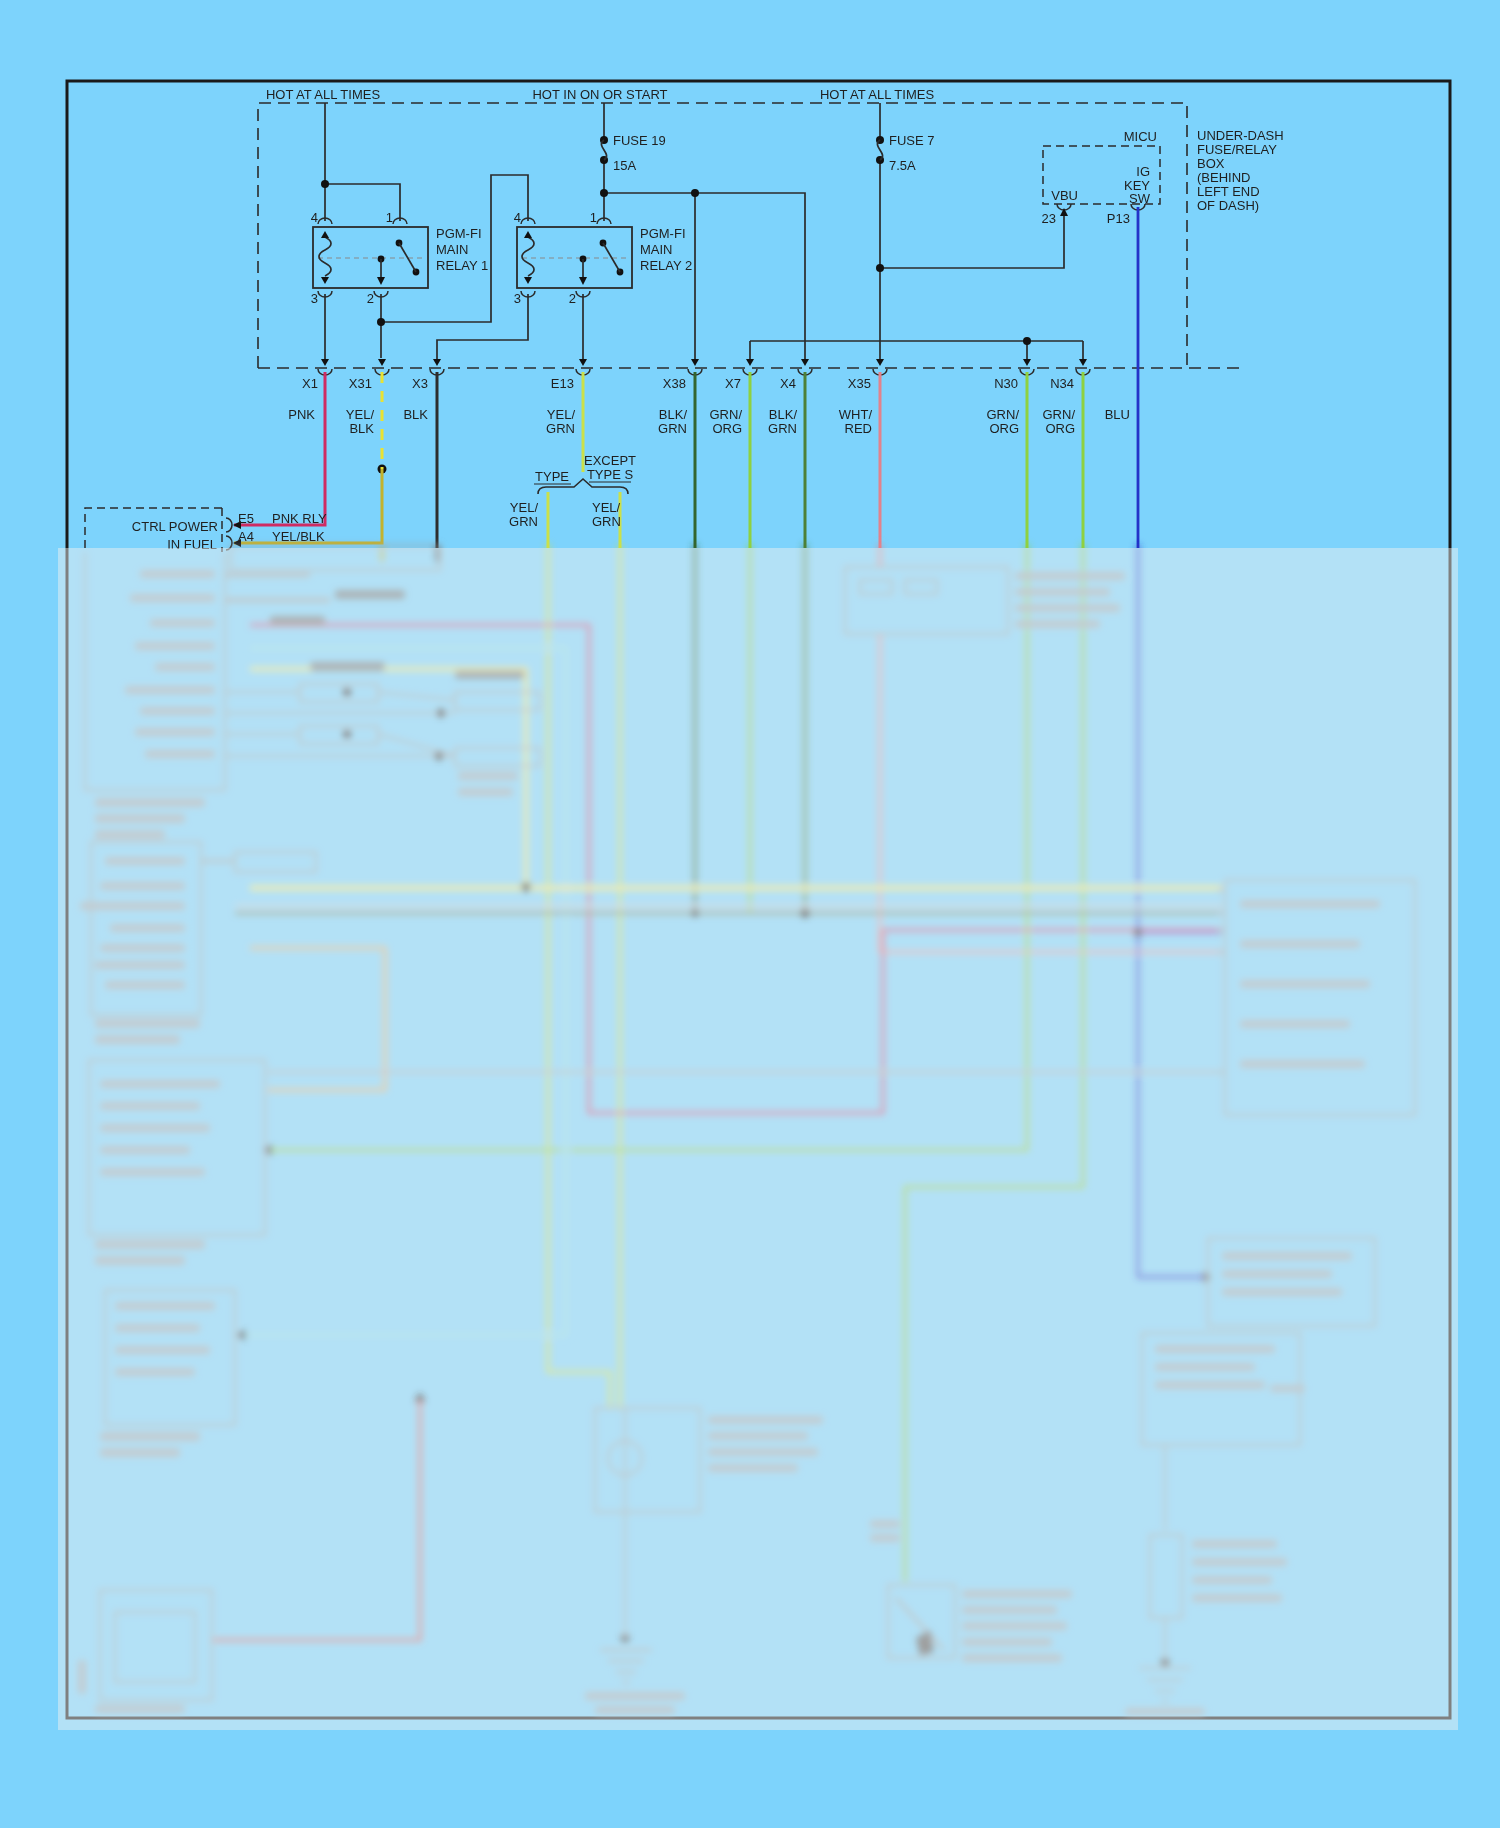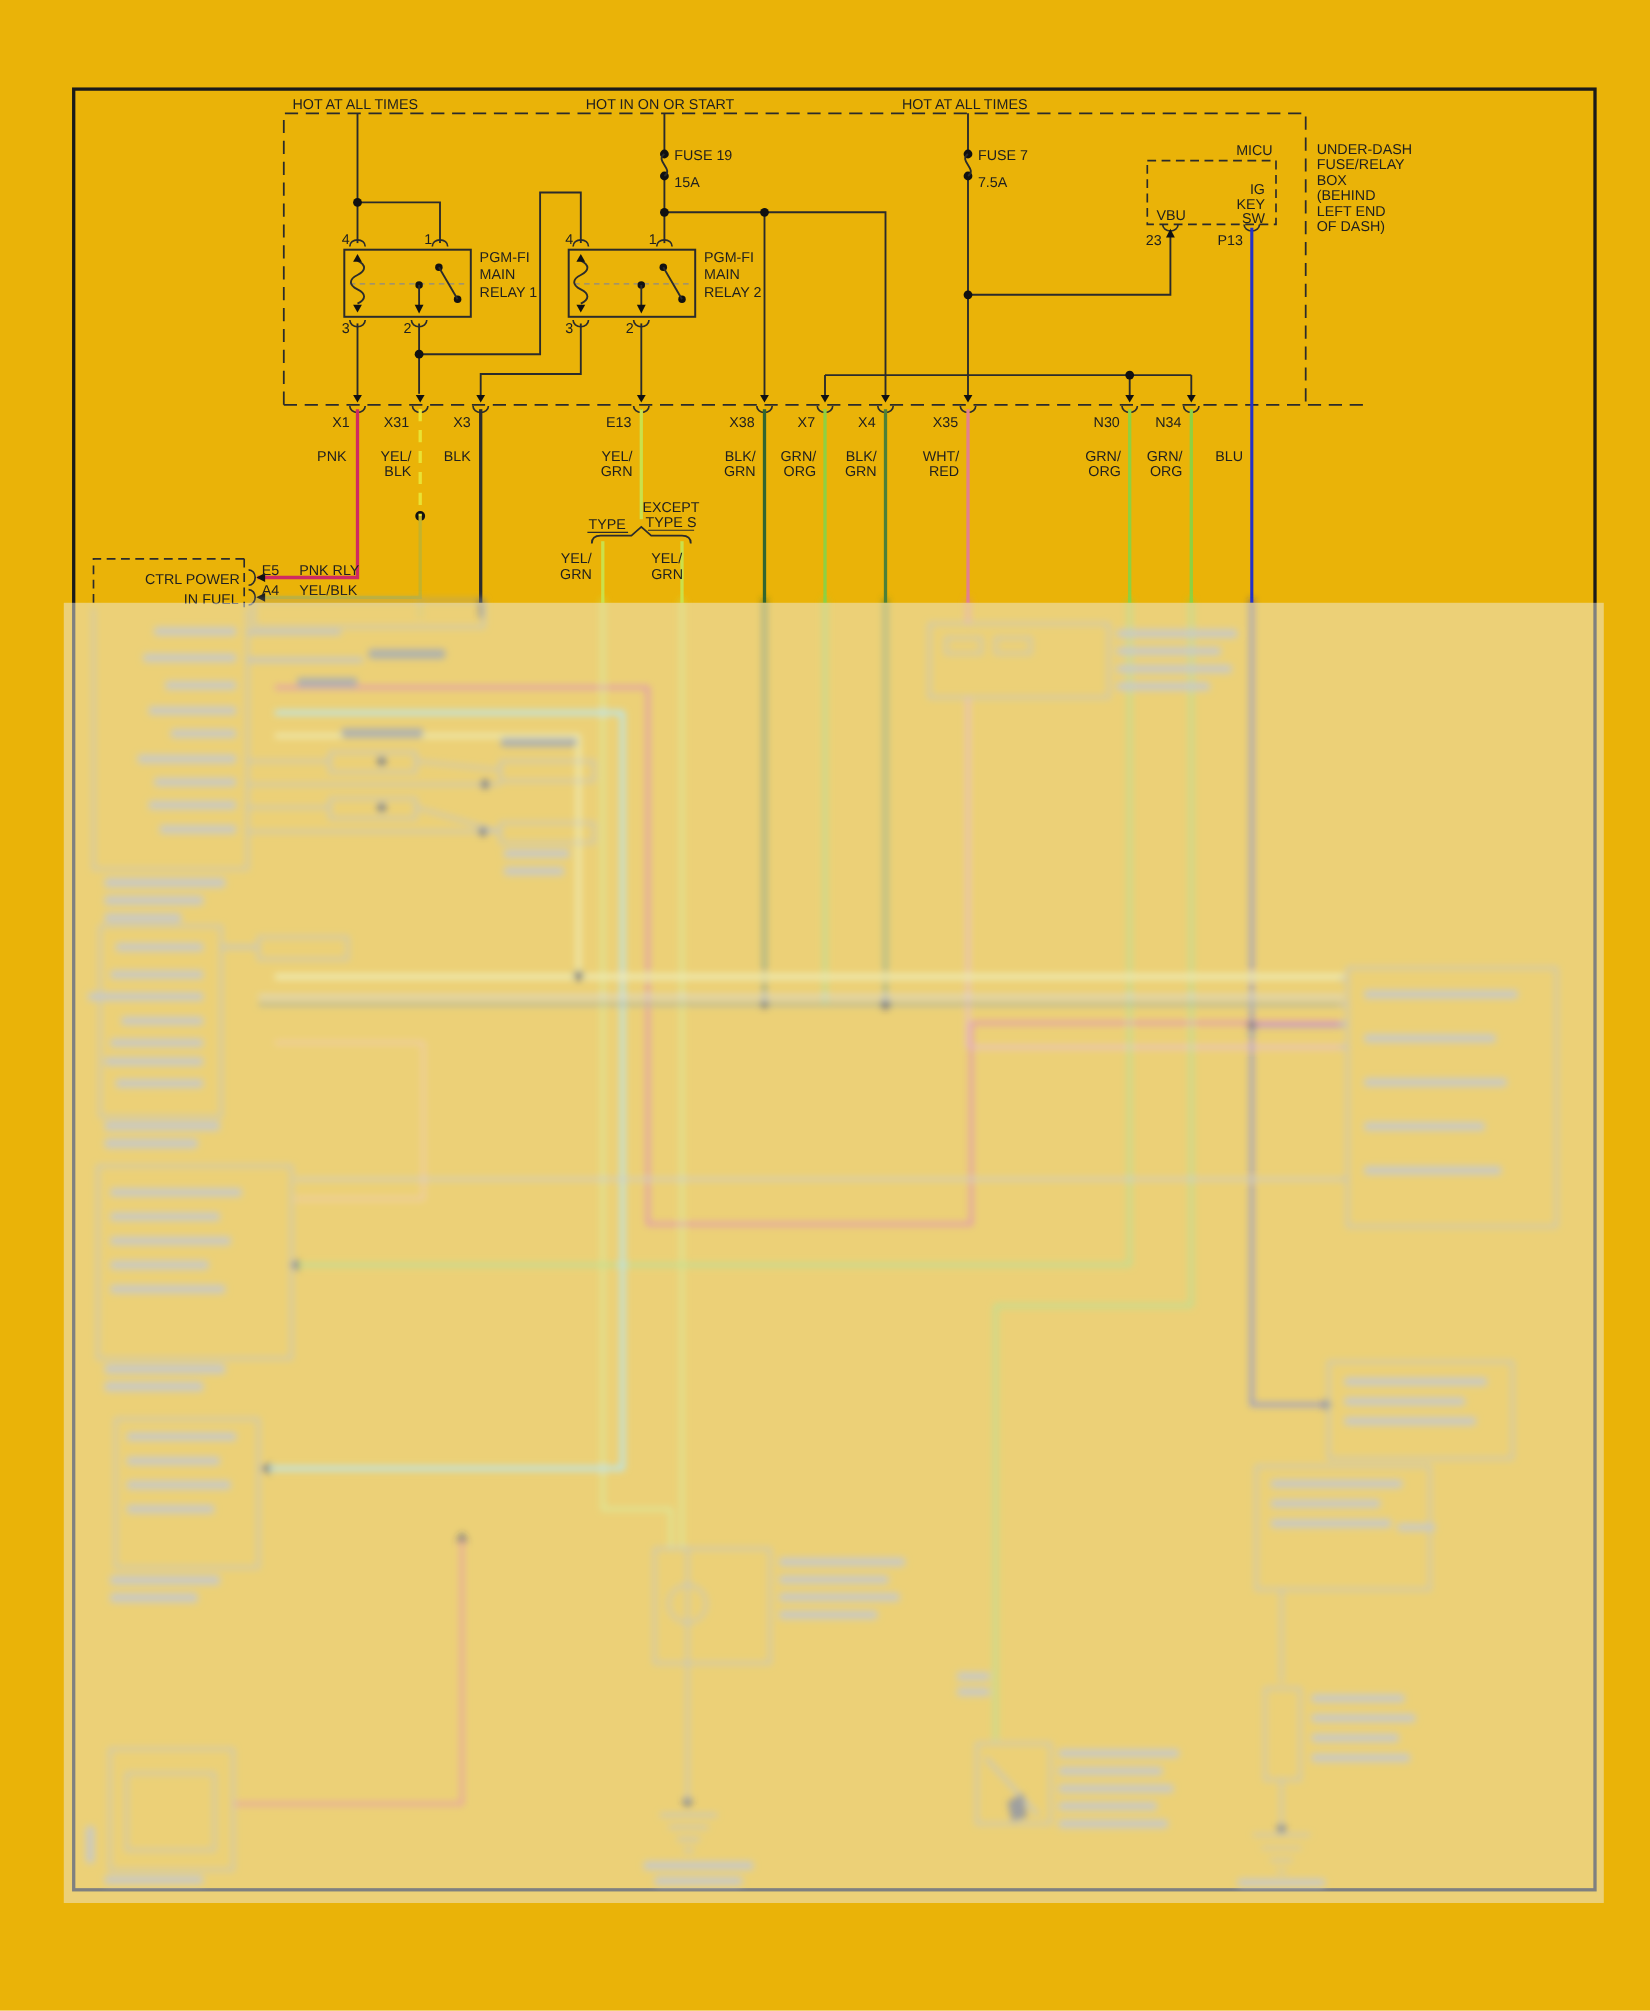--- a/index.html
+++ b/index.html
@@ -1,16 +1,16 @@
 <!DOCTYPE html>
 <html><head>
 <meta charset="utf-8">
 <style>
   html,body{margin:0;padding:0;background:#ffffff;}
-  .stage{position:relative;width:1500px;height:1828px;background:#eab308;overflow:hidden;}
+  .stage{position:relative;width:1500px;height:1828px;background:#7dd3fc;overflow:hidden;}
   svg{position:absolute;left:0;top:0;}
   text{font-family:"Liberation Sans","DejaVu Sans",sans-serif;font-size:13px;fill:#1f1f1f;}
   .blob{fill:#a0a6aa;opacity:.85;}
   .blobd{fill:#6d7377;opacity:.9;}
   .comp{fill:none;stroke:#9aa0a3;stroke-width:2;}
 </style>
 </head>
 <body>
 
 <div class="stage">

